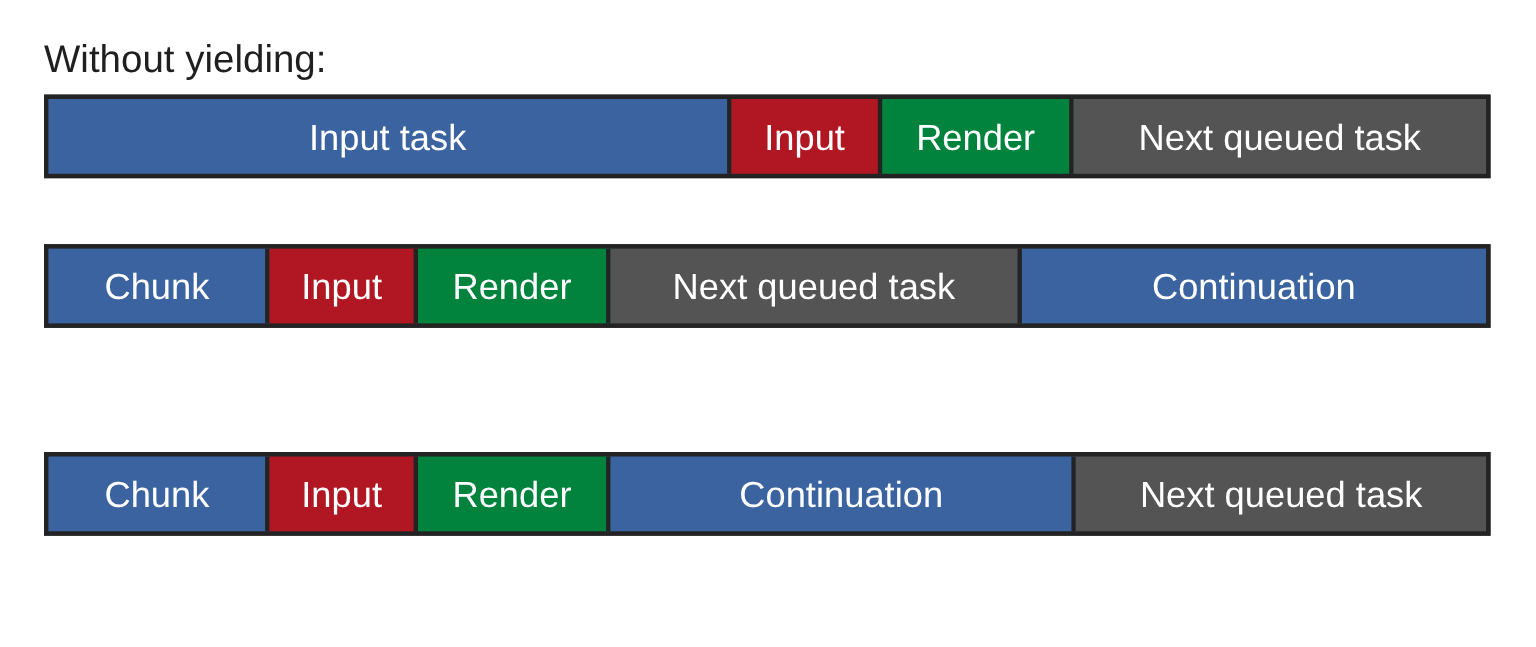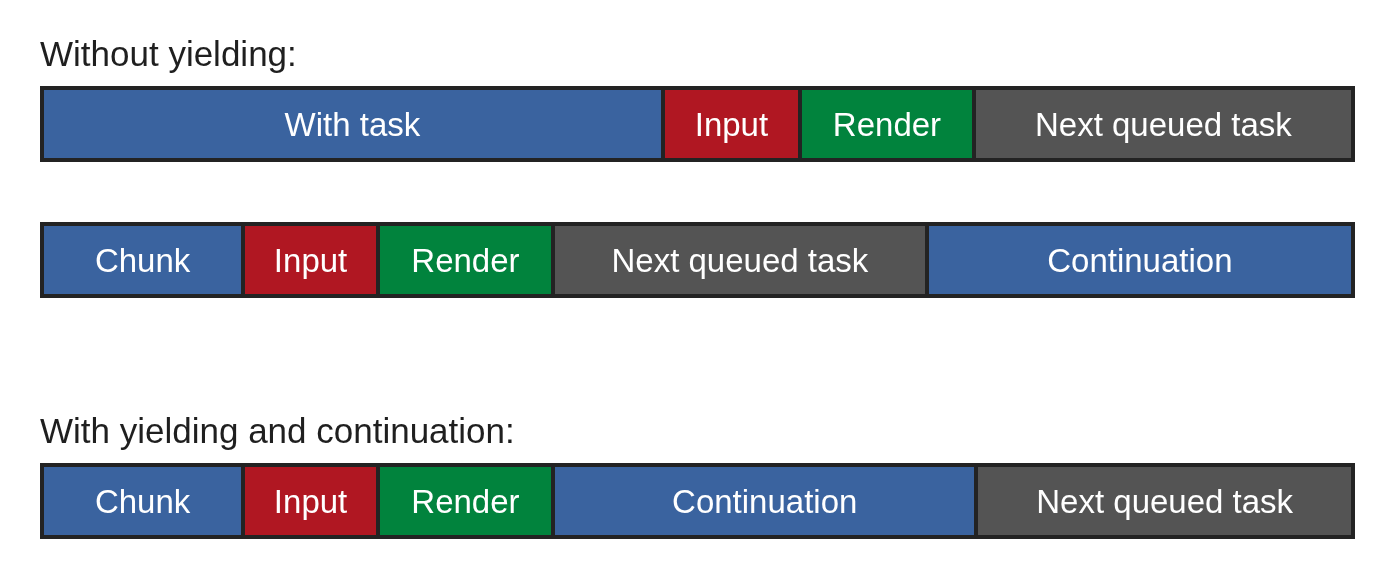--- a/index.html
+++ b/index.html
@@ -74,21 +74,21 @@
 <body style="background: rgb(255, 255, 255);">
 
 <div class="canvas">
 
   <div class="row" id="row-1">
     <div class="row-label-box">
       <div class="row-label">Without yielding:</div>
     </div>
     <div class="timeline">
       <div class="seg" style="background: rgb(58, 99, 159); flex: 0 0 47.5%;">
-        <span class="seg-label">With task</span>
+        <span class="seg-label">Input task</span>
       </div>
       <div class="seg" style="background: rgb(176, 23, 34); flex: 0 0 10.5%;">
         <span class="seg-label">Input</span>
       </div>
       <div class="seg" style="background: rgb(1, 131, 61); flex: 0 0 13.3%;">
         <span class="seg-label">Render</span>
       </div>
       <div class="seg" style="background: rgb(84, 84, 84); flex: 0 0 28.7%;">
         <span class="seg-label">Next queued task</span>
       </div>
@@ -109,23 +109,20 @@
       <div class="seg" style="background: rgb(84, 84, 84); flex: 0 0 28.6%;">
         <span class="seg-label">Next queued task</span>
       </div>
       <div class="seg" style="background: rgb(58, 99, 159); flex: 0 0 32.3%;">
         <span class="seg-label">Continuation</span>
       </div>
     </div>
   </div>
 
   <div class="row" id="row-3">
-    <div class="row-label-box">
-      <div class="row-label">With yielding and continuation:</div>
-    </div>
     <div class="timeline">
       <div class="seg" style="background: rgb(58, 99, 159); flex: 0 0 15.4%;">
         <span class="seg-label">Chunk</span>
       </div>
       <div class="seg" style="background: rgb(176, 23, 34); flex: 0 0 10.3%;">
         <span class="seg-label">Input</span>
       </div>
       <div class="seg" style="background: rgb(1, 131, 61); flex: 0 0 13.4%;">
         <span class="seg-label">Render</span>
       </div>

